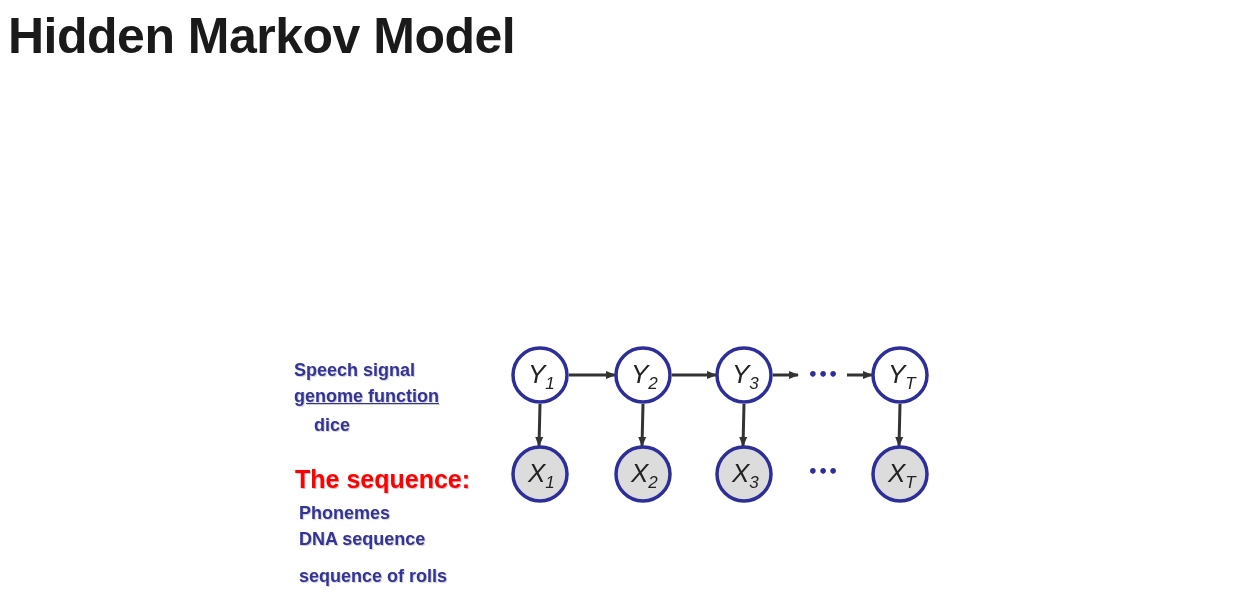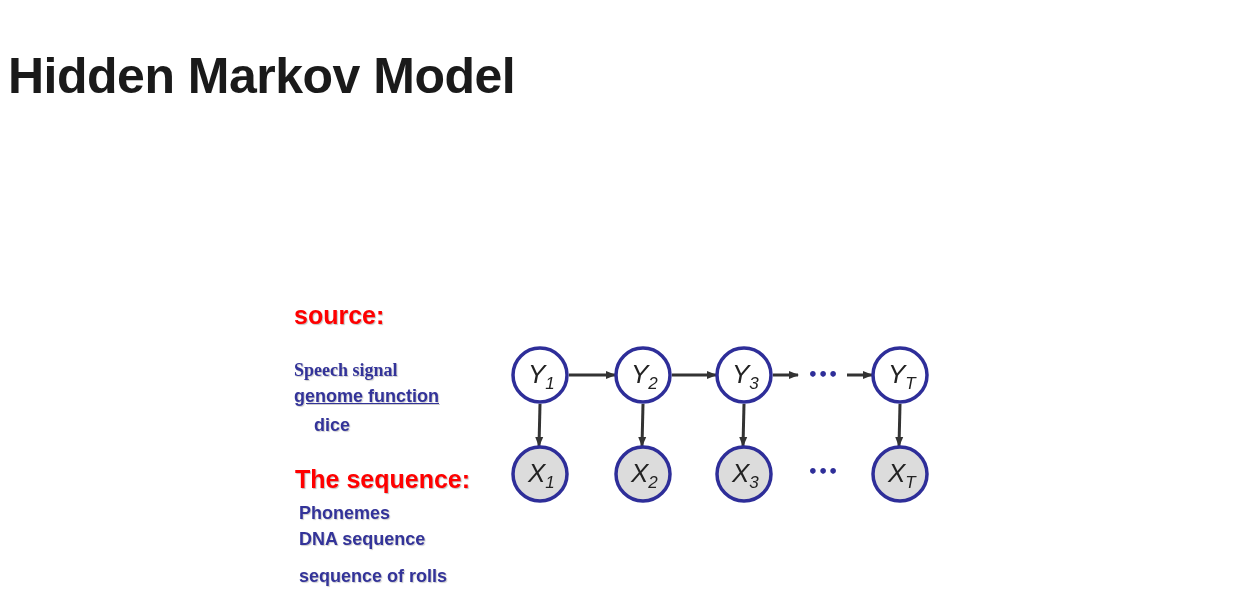--- a/index.html
+++ b/index.html
@@ -1,32 +1,31 @@
 <!DOCTYPE html>
 <html><head>
 <meta charset="utf-8">
 <style>
   html, body { margin: 0; padding: 0; background: #ffffff; }
   body { width: 1249px; height: 605px; position: relative; overflow: hidden; font-family: "Liberation Sans", sans-serif; }
-  .title { position: absolute; left: 8px; top: 6px; font-size: 50px; font-weight: bold; color: #1a1a1a; letter-spacing: -0.5px; line-height: 60px; margin-top: 40px; }
+  .title { position: absolute; left: 8px; top: 6px; font-size: 50px; font-weight: bold; color: #1a1a1a; letter-spacing: -0.5px; line-height: 60px; }
   .red-head { position: absolute; color: #ff0000; font-weight: bold; font-size: 25px; line-height: 24px; text-shadow: 1px 1px 1px rgba(0,0,0,0.25); }
   .blue-item { position: absolute; color: #333399; font-weight: bold; font-size: 18px; line-height: 22px; text-shadow: 1px 1px 1px rgba(0,0,0,0.2); }
   svg { position: absolute; left: 0; top: 0; }
   .node-label { font-family: "Liberation Sans", sans-serif; font-style: italic; font-size: 26px; fill: #222; }
   .node-sub { font-size: 17px; }
 </style>
 </head>
 <body>
 
 <div class="title">Hidden Markov Model</div>
 
 <div class="red-head" style="left:294px; top:303px;">
-  <div>source:</div>
 </div>
-<div class="blue-item" style="left:294px; top:359px;font-family:Liberation Serif, serif;">Speech signal</div>
+<div class="blue-item" style="left:294px; top:359px;">Speech signal</div>
 <div class="blue-item" style="left:294px; top:385px;text-decoration:underline;">genome function</div>
 <div class="blue-item" style="left:298px; top:414px;margin-left:16px;">dice</div>
 
 <div class="red-head" style="left:295px; top:467px;text-align:center;">The sequence:</div>
 <div class="blue-item" style="left:299px; top:502px;">Phonemes</div>
 <div class="blue-item" style="left:299px; top:528px;">DNA sequence</div>
 <div class="blue-item" style="left:299px; top:553px;margin-top:12px;">sequence of rolls</div>
 
 <svg id="hmm" width="1249" height="605">
   <defs>

